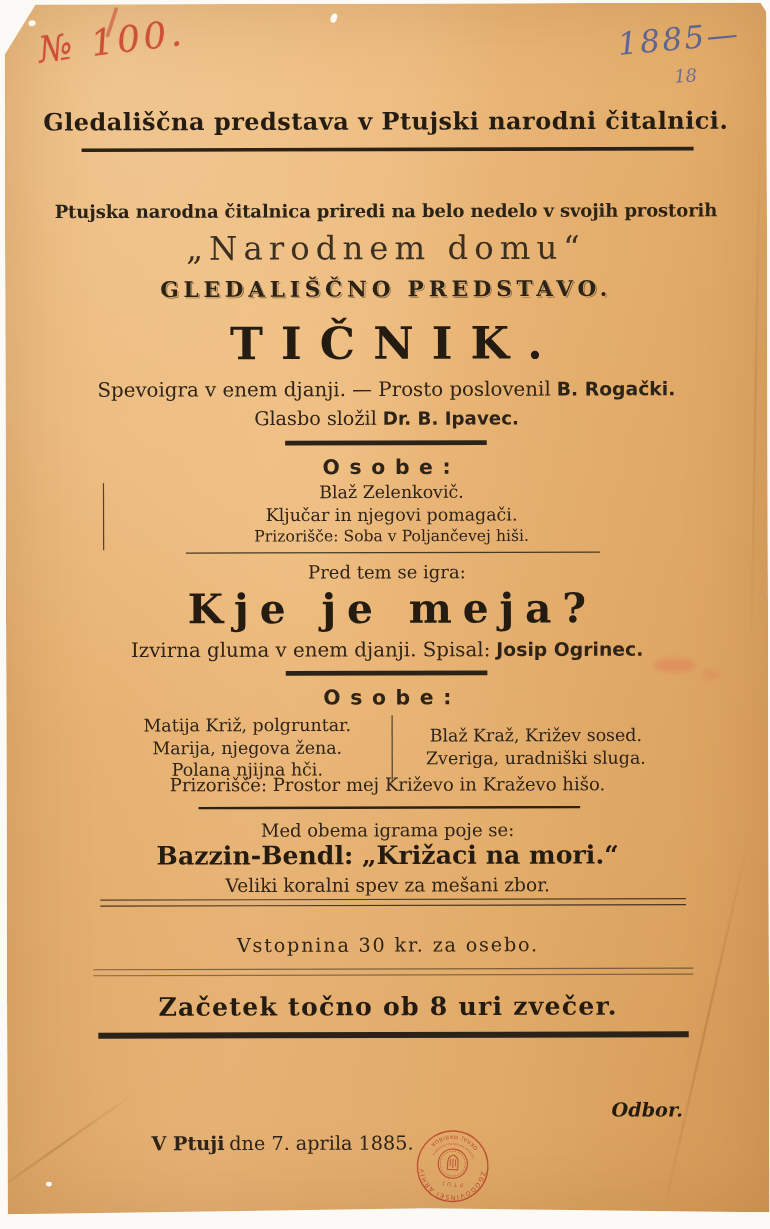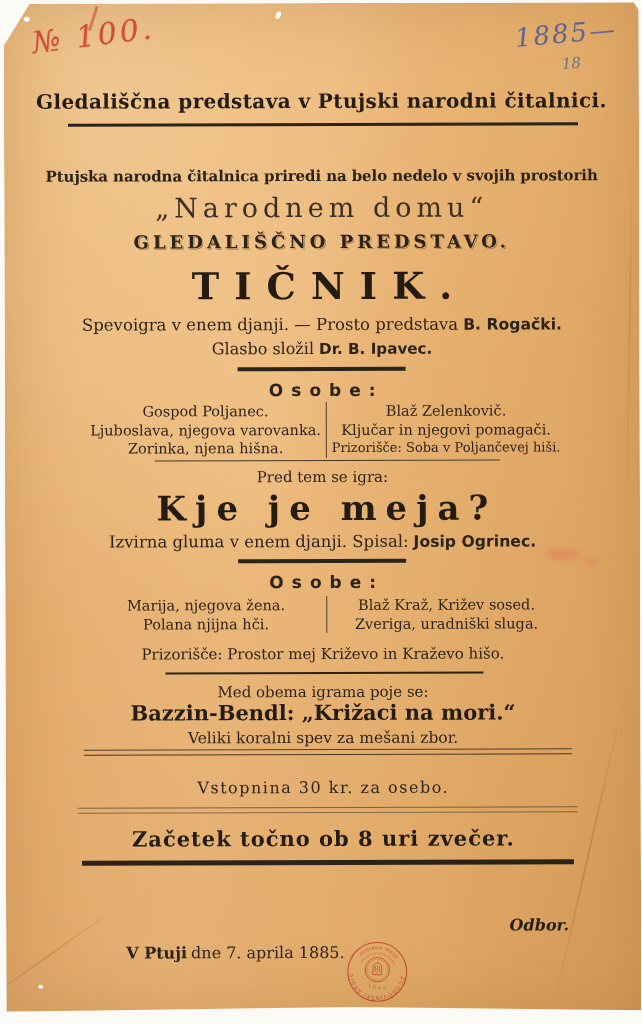--- a/index.html
+++ b/index.html
@@ -113,52 +113,48 @@
 
   <div class="abs main-title">Gledališčna predstava v Ptujski narodni čitalnici.</div>
   <div class="rule rule-title"></div>
 
   <div class="abs announcement">Ptujska narodna čitalnica priredi na belo nedelo v svojih prostorih</div>
   <div class="abs venue">„Narodnem domu“</div>
   <div class="abs event-type">GLEDALIŠČNO PREDSTAVO.</div>
 
   <div class="abs play1-title">TIČNIK.</div>
   <div class="abs credit">
-    <span>Spevoigra v enem djanji. — Prosto predstava</span><span class="bold-name">B. Rogački.</span>
+    <span>Spevoigra v enem djanji. — Prosto poslovenil</span><span class="bold-name">B. Rogački.</span>
   </div>
   <div class="abs credit2">
     <span>Glasbo složil</span><span class="bold-name">Dr. B. Ipavec.</span>
   </div>
   <div class="rule rule-short1"></div>
 
   <div class="abs osobe osobe1">Osobe:</div>
   <div class="cast">
-    <div class="cast-col">
-      <div>Gospod Poljanec.</div>
-      <div>Ljuboslava, njegova varovanka.</div>
-      <div>Zorinka, njena hišna.</div>
-    </div>
     <div class="cast-col right">
       <div>Blaž Zelenkovič.</div>
       <div>Ključar in njegovi pomagači.</div>
       <div class="cast-scene">Prizorišče: Soba v Poljančevej hiši.</div>
     </div>
   </div>
   <div class="rule rule-thin1"></div>
 
   <div class="abs lead-in1">Pred tem se igra:</div>
   <div class="abs play2-title">Kje je meja?</div>
   <div class="abs credit3">
     <span>Izvirna gluma v enem djanji.  Spisal:</span><span class="bold-name">Josip Ogrinec.</span>
   </div>
   <div class="rule rule-short2"></div>
 
   <div class="abs osobe osobe2">Osobe:</div>
   <div class="cast cast2">
     <div class="cast-col">
+      <div>Matija Križ, polgruntar.</div>
       <div>Marija, njegova žena.</div>
       <div>Polana njijna hči.</div>
     </div>
     <div class="cast-col right">
       <div>Blaž Kraž, Križev sosed.</div>
       <div>Zveriga, uradniški sluga.</div>
     </div>
   </div>
   <div class="abs scene2">Prizorišče: Prostor mej Križevo in Kraževo hišo.</div>
   <div class="rule rule-med"></div>

